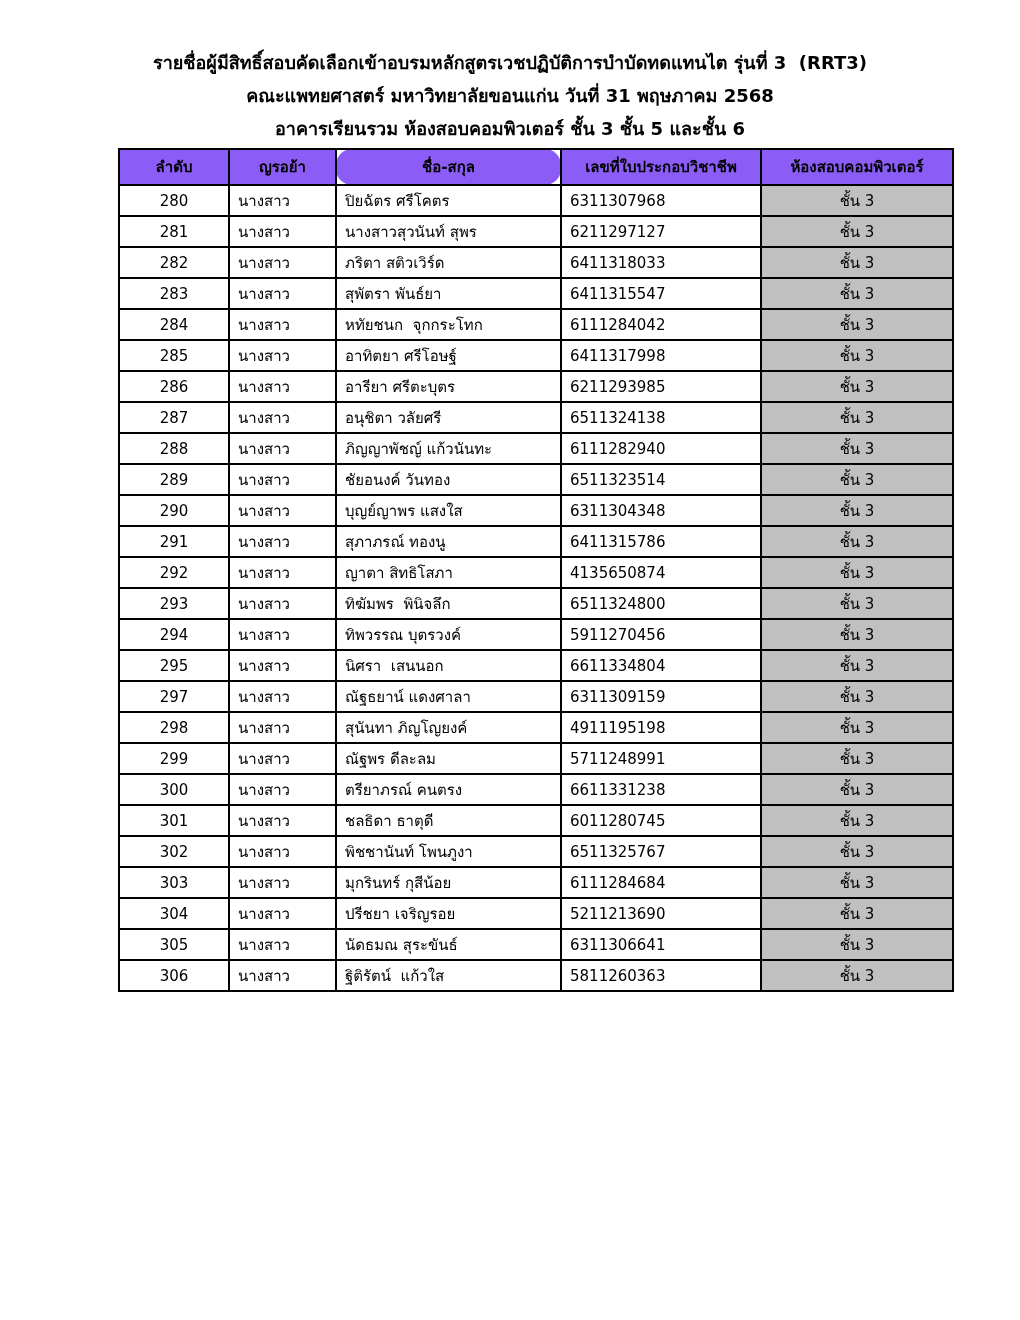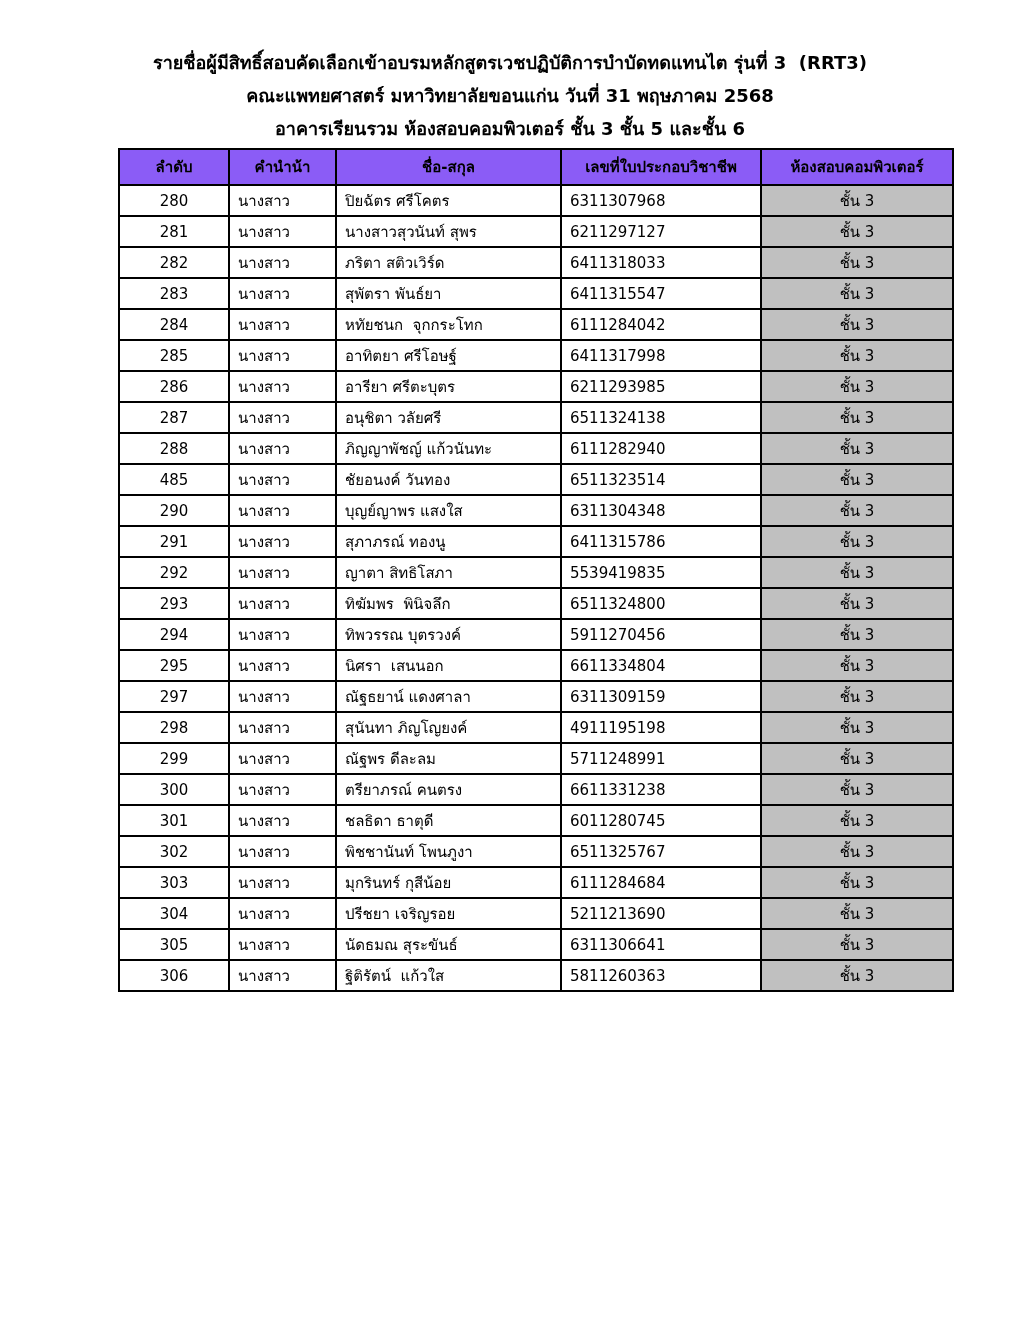--- a/index.html
+++ b/index.html
@@ -45,21 +45,21 @@
     font-weight: bold;
     height: 34px;
     text-align: center;
     background: #8b5cf6;
     padding: 0 8px;
   }
   table.roster td {
     height: 29px;
     padding: 0 8px;
   }
-  th.col-name { text-align: left; }
+  th.col-name { text-align: left; border-radius: 16px; }
   td.cell-no { text-align: center; }
   td.cell-prefix { text-align: left; }
   td.cell-name { text-align: left; }
   td.cell-license { text-align: left; }
   td.cell-room { text-align: center; }
 </style>
 </head>
 <body>
 
 <div class="titles">
@@ -72,21 +72,21 @@
   <colgroup>
     <col style="width:110px">
     <col style="width:107px">
     <col style="width:225px">
     <col style="width:200px">
     <col style="width:192px">
   </colgroup>
   <thead>
     <tr>
       <th>ลำดับ</th>
-      <th>คำนำน้า</th>
+      <th>ญรอย้า</th>
       <th class="col-name">ชื่อ-สกุล</th>
       <th>เลขที่ใบประกอบวิชาชีพ</th>
       <th>ห้องสอบคอมพิวเตอร์</th>
     </tr>
   </thead>
   <tbody id="roster-body">
       <tr>
         <td class="cell-no">280</td>
         <td class="cell-prefix">นางสาว</td>
         <td class="cell-name">ปิยฉัตร ศรีโคตร</td>
@@ -143,21 +143,21 @@
         <td class="cell-room" style="background: rgb(192, 192, 192);">ชั้น 3</td>
       </tr>
       <tr>
         <td class="cell-no">288</td>
         <td class="cell-prefix">นางสาว</td>
         <td class="cell-name">ภิญญาพัชญ์ แก้วนันทะ</td>
         <td class="cell-license">6111282940</td>
         <td class="cell-room" style="background: rgb(192, 192, 192);">ชั้น 3</td>
       </tr>
       <tr>
-        <td class="cell-no">485</td>
+        <td class="cell-no">289</td>
         <td class="cell-prefix">นางสาว</td>
         <td class="cell-name">ชัยอนงค์ วันทอง</td>
         <td class="cell-license">6511323514</td>
         <td class="cell-room" style="background: rgb(192, 192, 192);">ชั้น 3</td>
       </tr>
       <tr>
         <td class="cell-no">290</td>
         <td class="cell-prefix">นางสาว</td>
         <td class="cell-name">บุญย์ญาพร แสงใส</td>
         <td class="cell-license">6311304348</td>
@@ -167,21 +167,21 @@
         <td class="cell-no">291</td>
         <td class="cell-prefix">นางสาว</td>
         <td class="cell-name">สุภาภรณ์ ทองนู</td>
         <td class="cell-license">6411315786</td>
         <td class="cell-room" style="background: rgb(192, 192, 192);">ชั้น 3</td>
       </tr>
       <tr>
         <td class="cell-no">292</td>
         <td class="cell-prefix">นางสาว</td>
         <td class="cell-name">ญาตา สิทธิโสภา</td>
-        <td class="cell-license">5539419835</td>
+        <td class="cell-license">4135650874</td>
         <td class="cell-room" style="background: rgb(192, 192, 192);">ชั้น 3</td>
       </tr>
       <tr>
         <td class="cell-no">293</td>
         <td class="cell-prefix">นางสาว</td>
         <td class="cell-name">ทิฆัมพร  พินิจลึก</td>
         <td class="cell-license">6511324800</td>
         <td class="cell-room" style="background: rgb(192, 192, 192);">ชั้น 3</td>
       </tr>
       <tr>

